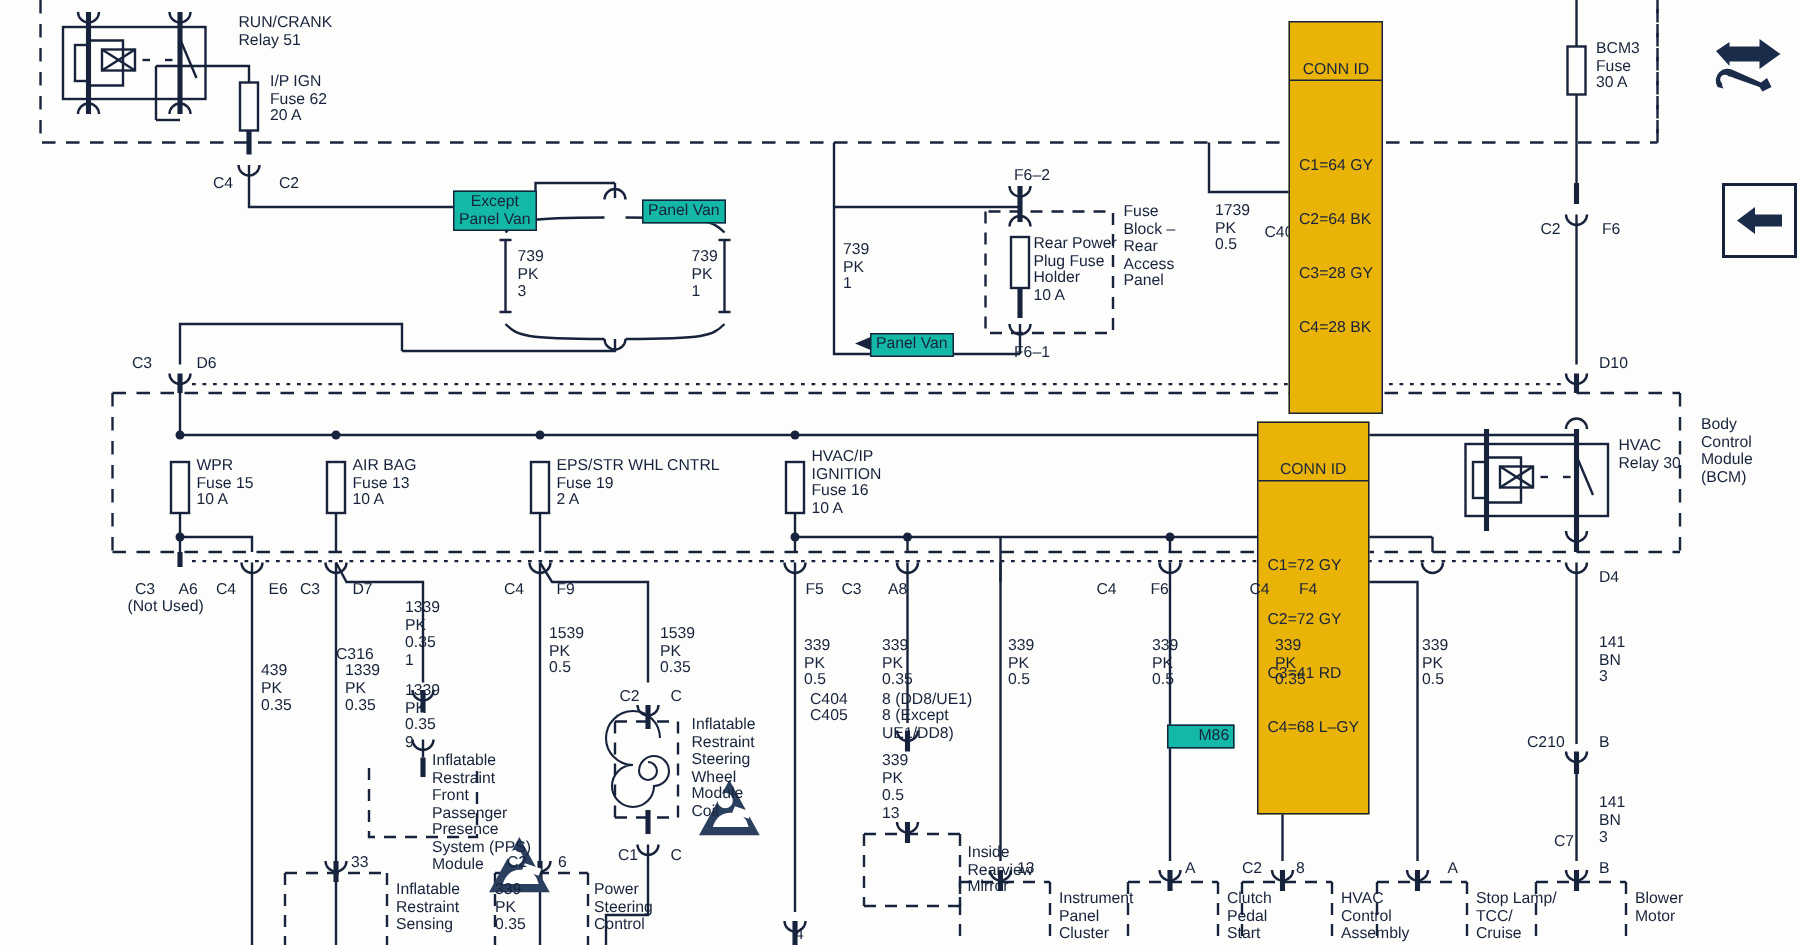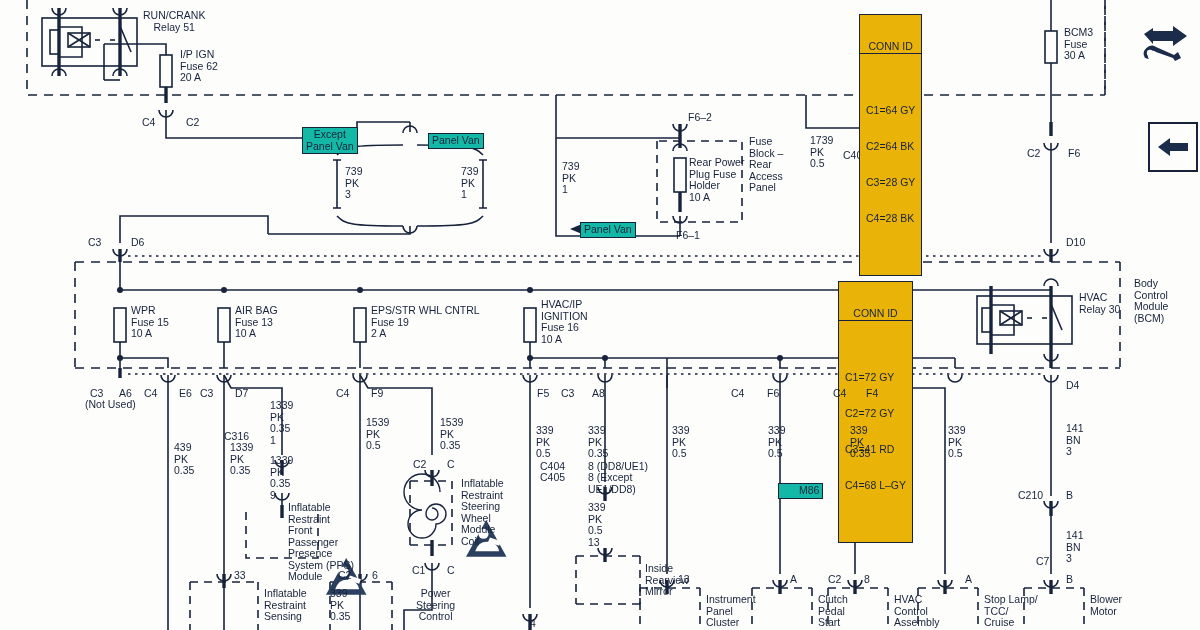--- a/index.html
+++ b/index.html
@@ -301,21 +301,21 @@
       <path d="M26,19 l12,4 l-2,5 l-12,-4 z" fill="#ffffff"></path>
     </g>
 
     <g transform="translate(1143,18)">
       <path d="M1,16 L10,10 L10,13 L30,13 L30,8 L44,18 L30,28 L30,23 L10,23 L10,26 Z" fill="#1b2b4a"></path>
       <path d="M2,40 a8,8 0 0 1 11,-11 l18,8 l4,-3 l3,6 l-6,3 l-2,-3 l-17,-6 a5,5 0 0 0 -7,7 Z" fill="#1b2b4a"></path>
       <circle cx="7" cy="35" r="3.2" fill="#fdfdfb"></circle>
     </g>
   </svg>
 
-  <div class="lbl" style="left:143px;top:10px;text-align:center;">RUN/CRANK
+  <div class="lbl" style="left:159px;top:10px;">RUN/CRANK
 Relay 51</div>
   <div class="lbl" style="left:180px;top:49px;">I/P IGN
 Fuse 62
 20 A</div>
   <div class="lbl" style="left:1064px;top:27px;">BCM3
 Fuse
 30 A</div>
   <div class="lbl" style="left:142px;top:117px;">C4</div>
   <div class="lbl" style="left:186px;top:117px;">C2</div>
 
@@ -327,21 +327,21 @@
   <div class="lbl" style="left:345px;top:166px;">739
 PK
 3</div>
   <div class="lbl" style="left:461px;top:166px;">739
 PK
 1</div>
   <div class="lbl" style="left:562px;top:161px;">739
 PK
 1</div>
 
-  <div class="lbl" style="left:676px;top:112px;margin-left:12px;">F6–2</div>
+  <div class="lbl" style="left:676px;top:112px;">F6–2</div>
   <div class="lbl" style="left:676px;top:230px;">F6–1</div>
   <div class="lbl" style="left:689px;top:157px;">Rear Power
 Plug Fuse
 Holder
 10 A</div>
   <div class="lbl" style="left:749px;top:136px;">Fuse
 Block –
 Rear
 Access
 Panel</div>
@@ -455,21 +455,21 @@
 Passenger
 Presence
 System (PPS)
 Module</div>
   <div class="lbl" style="left:234px;top:570px;">33</div>
   <div class="lbl" style="left:264px;top:588px;">Inflatable
 Restraint
 Sensing</div>
   <div class="lbl" style="left:338px;top:570px;">C2</div>
   <div class="lbl" style="left:372px;top:570px;">6</div>
-  <div class="lbl" style="left:416px;top:588px;text-align:center;">Power
+  <div class="lbl" style="left:396px;top:588px;">Power
 Steering
 Control</div>
 
   <div class="lbl" style="left:536px;top:425px;">339
 PK
 0.5</div>
   <div class="lbl" style="left:540px;top:461px;text-align:center;">C404</div>
   <div class="lbl" style="left:540px;top:472px;">C405</div>
   <div class="lbl" style="left:530px;top:618px;">4</div>
 

